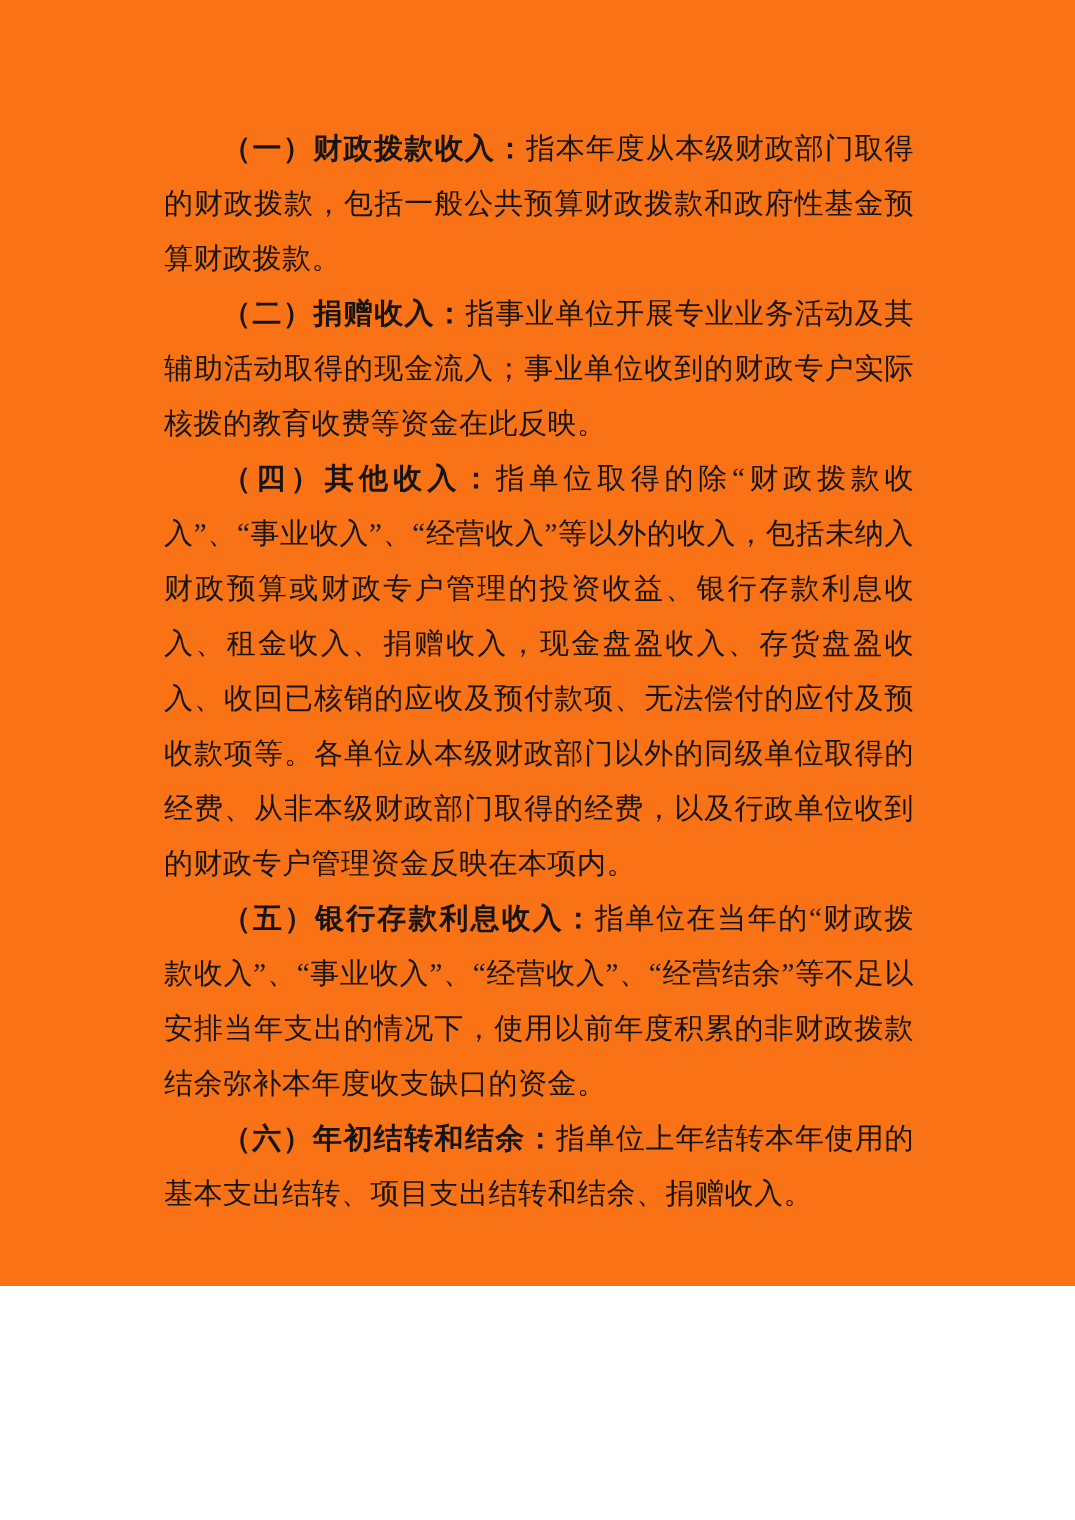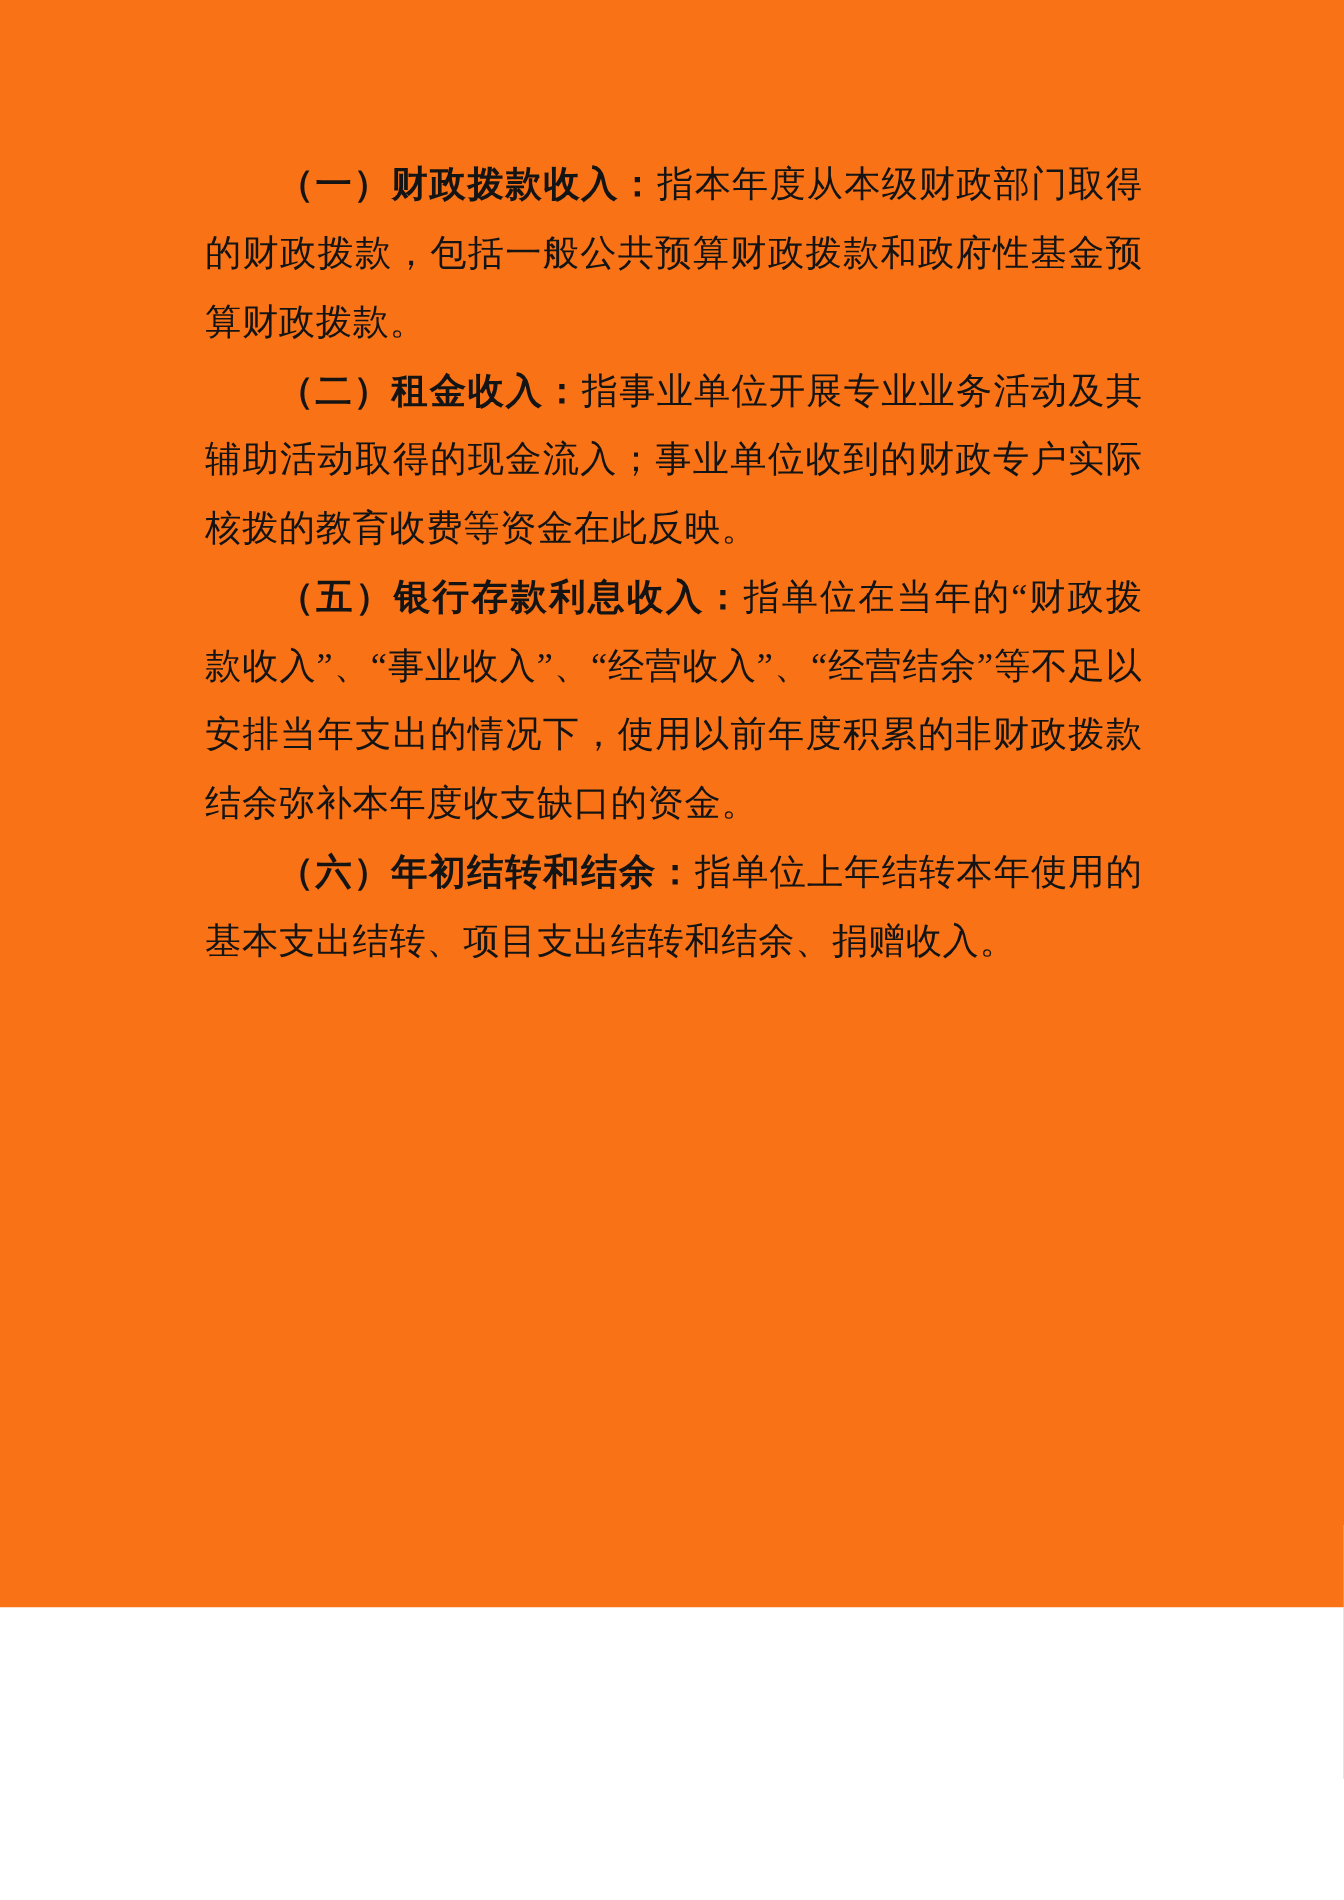--- a/index.html
+++ b/index.html
@@ -50,23 +50,24 @@
   }
 </style>
 </head>
 <body>
 
 <div class="page">
   <div class="content">
 
     <p class="para"><span class="heading">（一）财政拨款收入：</span><span class="body-text">指本年度从本级财政部门取得的财政拨款，包括一般公共预算财政拨款和政府性基金预算财政拨款。</span></p>
 
-    <p class="para"><span class="heading">（二）租金收入：</span><span class="body-text">指事业单位开展专业业务活动及其辅助活动取得的现金流入；事业单位收到的财政专户实际核拨的教育收费等资金在此反映。</span></p>
+    <p class="para"><span class="heading">（二）捐赠收入：</span><span class="body-text">指事业单位开展专业业务活动及其辅助活动取得的现金流入；事业单位收到的财政专户实际核拨的教育收费等资金在此反映。</span></p>
 
 
+    <p class="para"><span class="heading">（四）其他收入：</span><span class="body-text">指单位取得的除“财政拨款收入”、“事业收入”、“经营收入”等以外的收入，包括未纳入财政预算或财政专户管理的投资收益、银行存款利息收入、租金收入、捐赠收入，现金盘盈收入、存货盘盈收入、收回已核销的应收及预付款项、无法偿付的应付及预收款项等。各单位从本级财政部门以外的同级单位取得的经费、从非本级财政部门取得的经费，以及行政单位收到的财政专户管理资金反映在本项内。</span></p>
 
     <p class="para"><span class="heading">（五）银行存款利息收入：</span><span class="body-text">指单位在当年的“财政拨款收入”、“事业收入”、“经营收入”、“经营结余”等不足以安排当年支出的情况下，使用以前年度积累的非财政拨款结余弥补本年度收支缺口的资金。</span></p>
 
     <p class="para"><span class="heading">（六）年初结转和结余：</span><span class="body-text">指单位上年结转本年使用的基本支出结转、项目支出结转和结余、捐赠收入。</span></p>
 
   </div>
 
 </div>
 
 </body></html>

